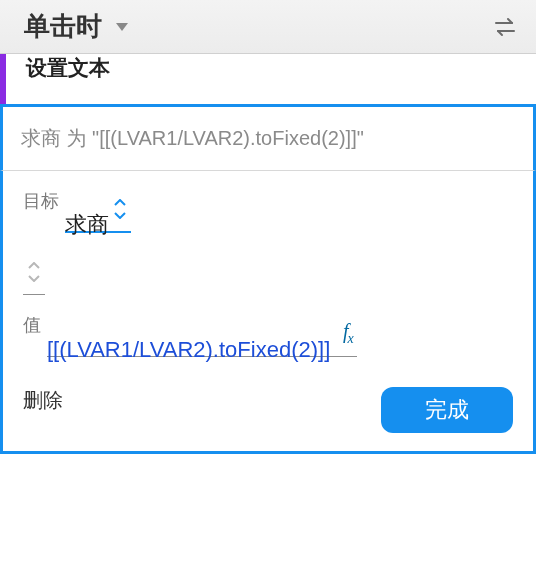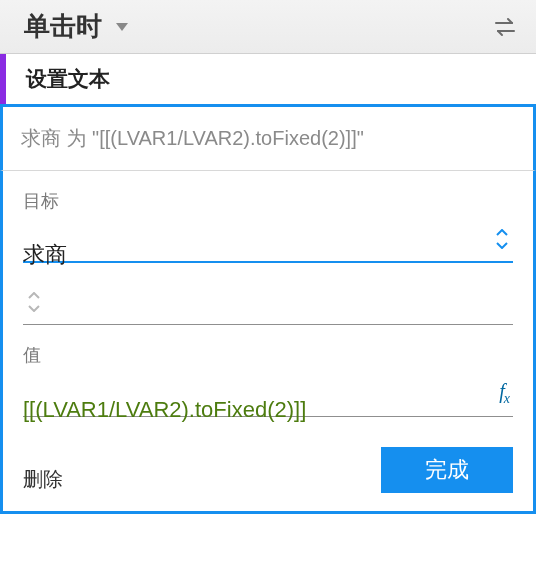--- a/index.html
+++ b/index.html
@@ -35,21 +35,21 @@
     }
     .header-caret svg { display: block; }
     .header-actions {
       margin-left: auto;
       color: #6b6b6b;
     }
     .header-actions svg { display: block; }
 
     .action-row {
       display: flex;
-      align-items: center;
+      align-items: flex-start;
       height: 50px;
       border-left: 6px solid #8a2be2;
       padding-left: 20px;
     }
     .action-row-title {
       font-size: 21px;
       font-weight: 700;
       color: #222;
     }
 
@@ -68,21 +68,21 @@
       border-left: 3px solid #158fef;
       border-right: 3px solid #158fef;
       border-bottom: 3px solid #158fef;
       border-top: 1px solid #d8d8d8;
       padding: 18px 20px 18px 20px;
       display: flex;
       flex-direction: column;
       gap: 18px;
     }
 
-    .field { display: flex; flex-direction: column; gap: 6px; }
+    .field { display: flex; flex-direction: row; gap: 6px; }
     .field-label {
       font-size: 18px;
       color: #7a7a7a;
     }
     .field-control {
       display: flex;
       align-items: center;
       border-bottom: 1px solid #8f8f8f;
       height: 44px;
       padding-bottom: 2px;
@@ -92,21 +92,21 @@
       flex: 1;
       font-size: 22px;
       color: #222;
       margin-top: 32px;
     }
     .field-value.input {
       border: none;
       outline: none;
       font-family: inherit;
       font-size: 22px;
-      color: #4d7c0f;
+      color: #1d4ed8;
       background: transparent;
       width: 100%;
     }
     .spinner {
       display: flex;
       flex-direction: column;
       gap: 4px;
       color: #158fef;
       padding: 0 4px;
     }
@@ -118,34 +118,34 @@
       color: #0369a1;
       font-size: 20px;
       padding: 0 4px 0 8px;
       font-family: Georgia, 'Times New Roman', serif;
       letter-spacing: -1px;
     }
     .fx-icon sub { font-size: 0.7em; }
 
     .footer {
       display: flex;
-      align-items: flex-end;
+      align-items: flex-start;
       margin-top: 12px;
     }
     .delete-link {
       font-size: 20px;
       color: #333;
       cursor: pointer;
     }
     .done-btn {
       margin-left: auto;
       background: #158fef;
       color: #fff;
       border: none;
-      border-radius: 0;
+      border-radius: 12px;
       font-size: 22px;
       padding: 8px 44px;
       cursor: pointer;
     }
   </style>
 </head>
 <body>
 
 <div class="panel">
 

